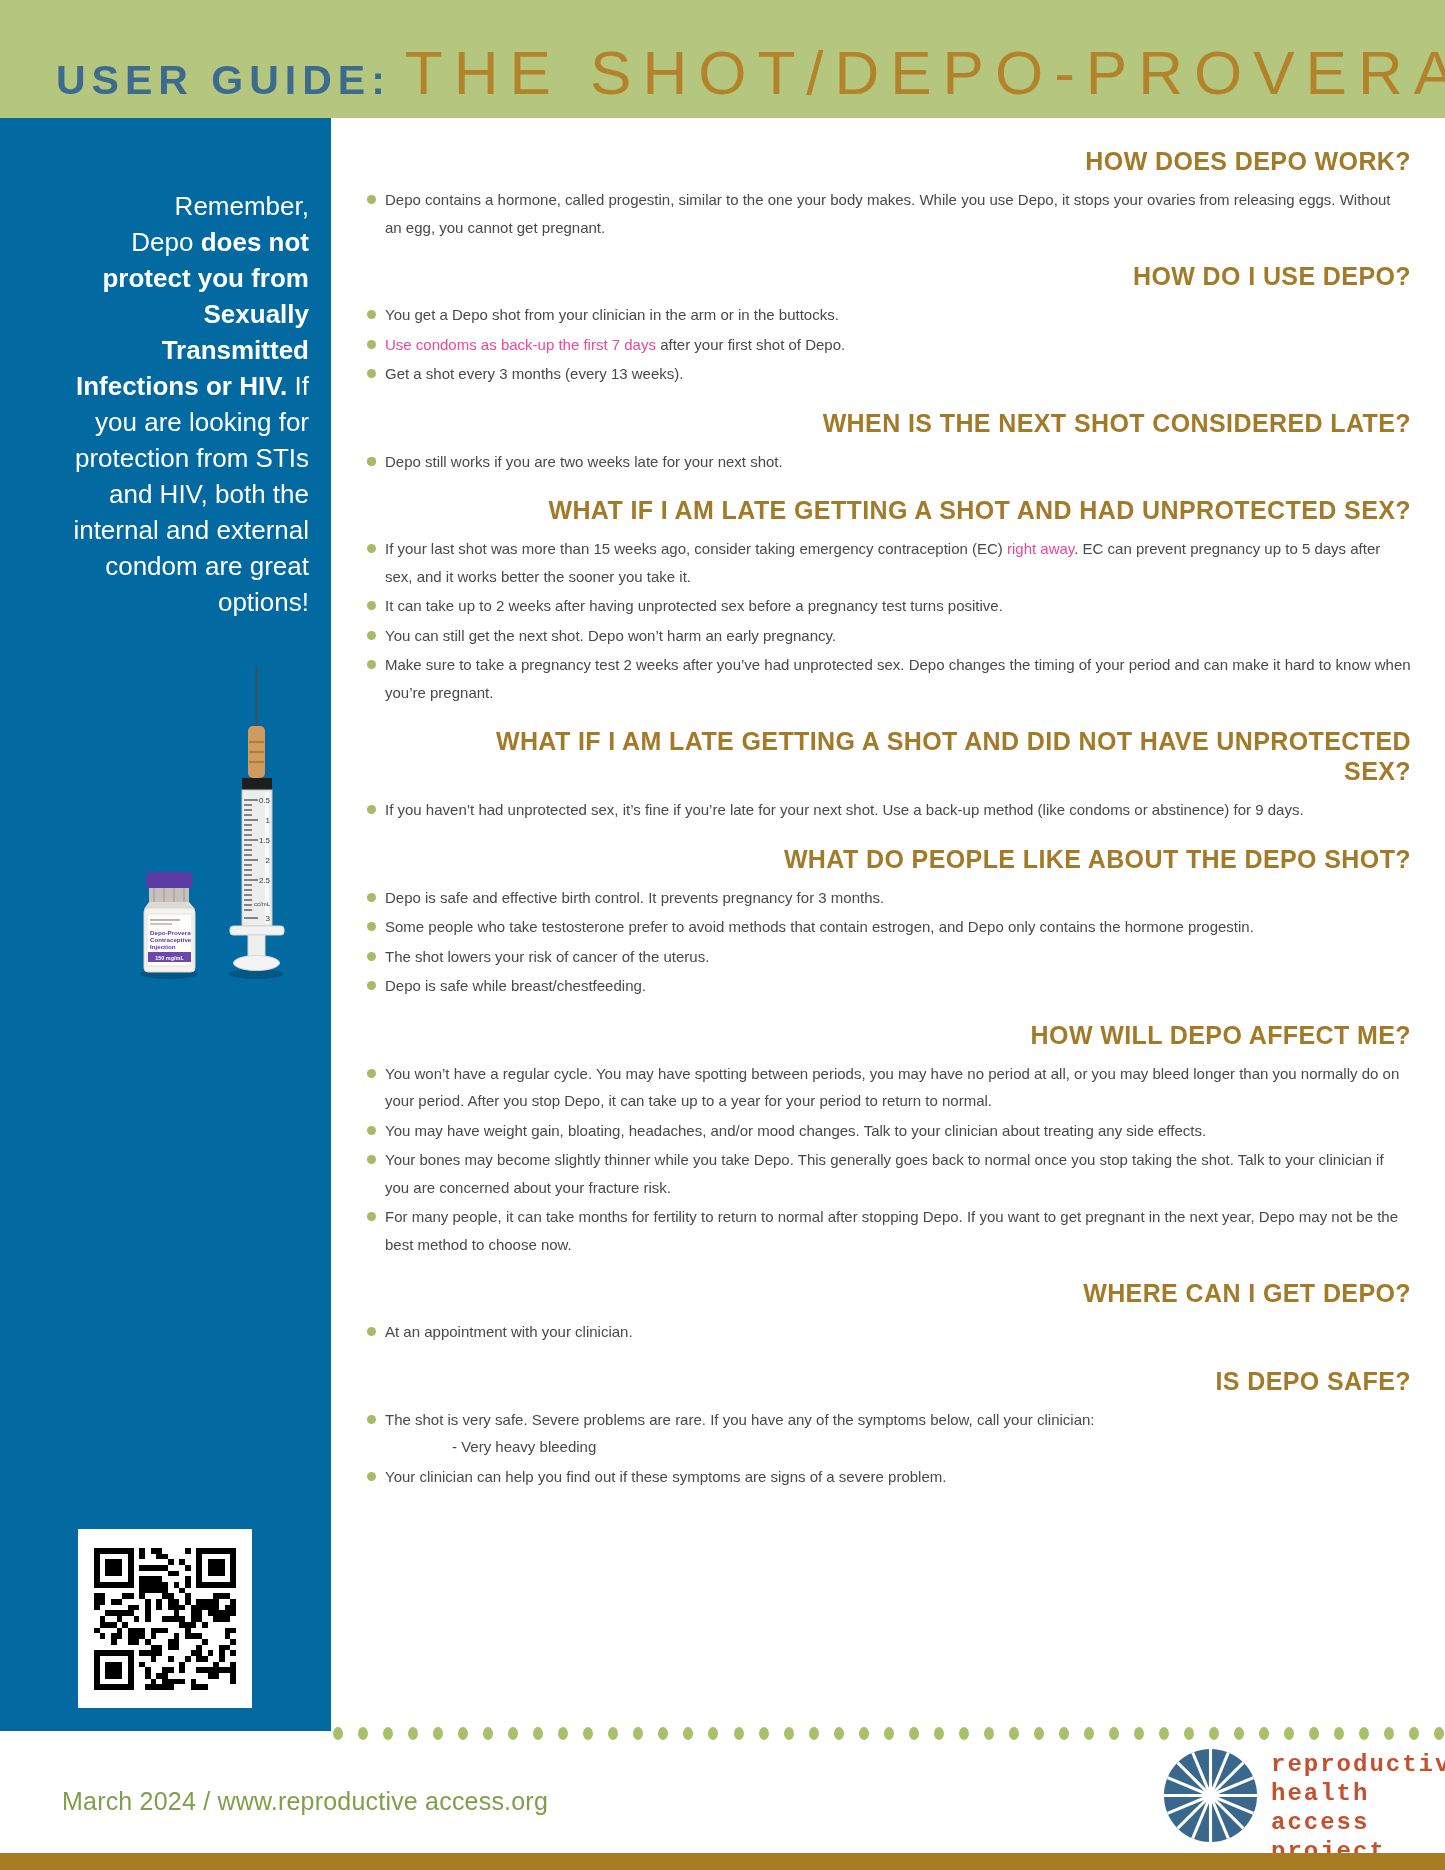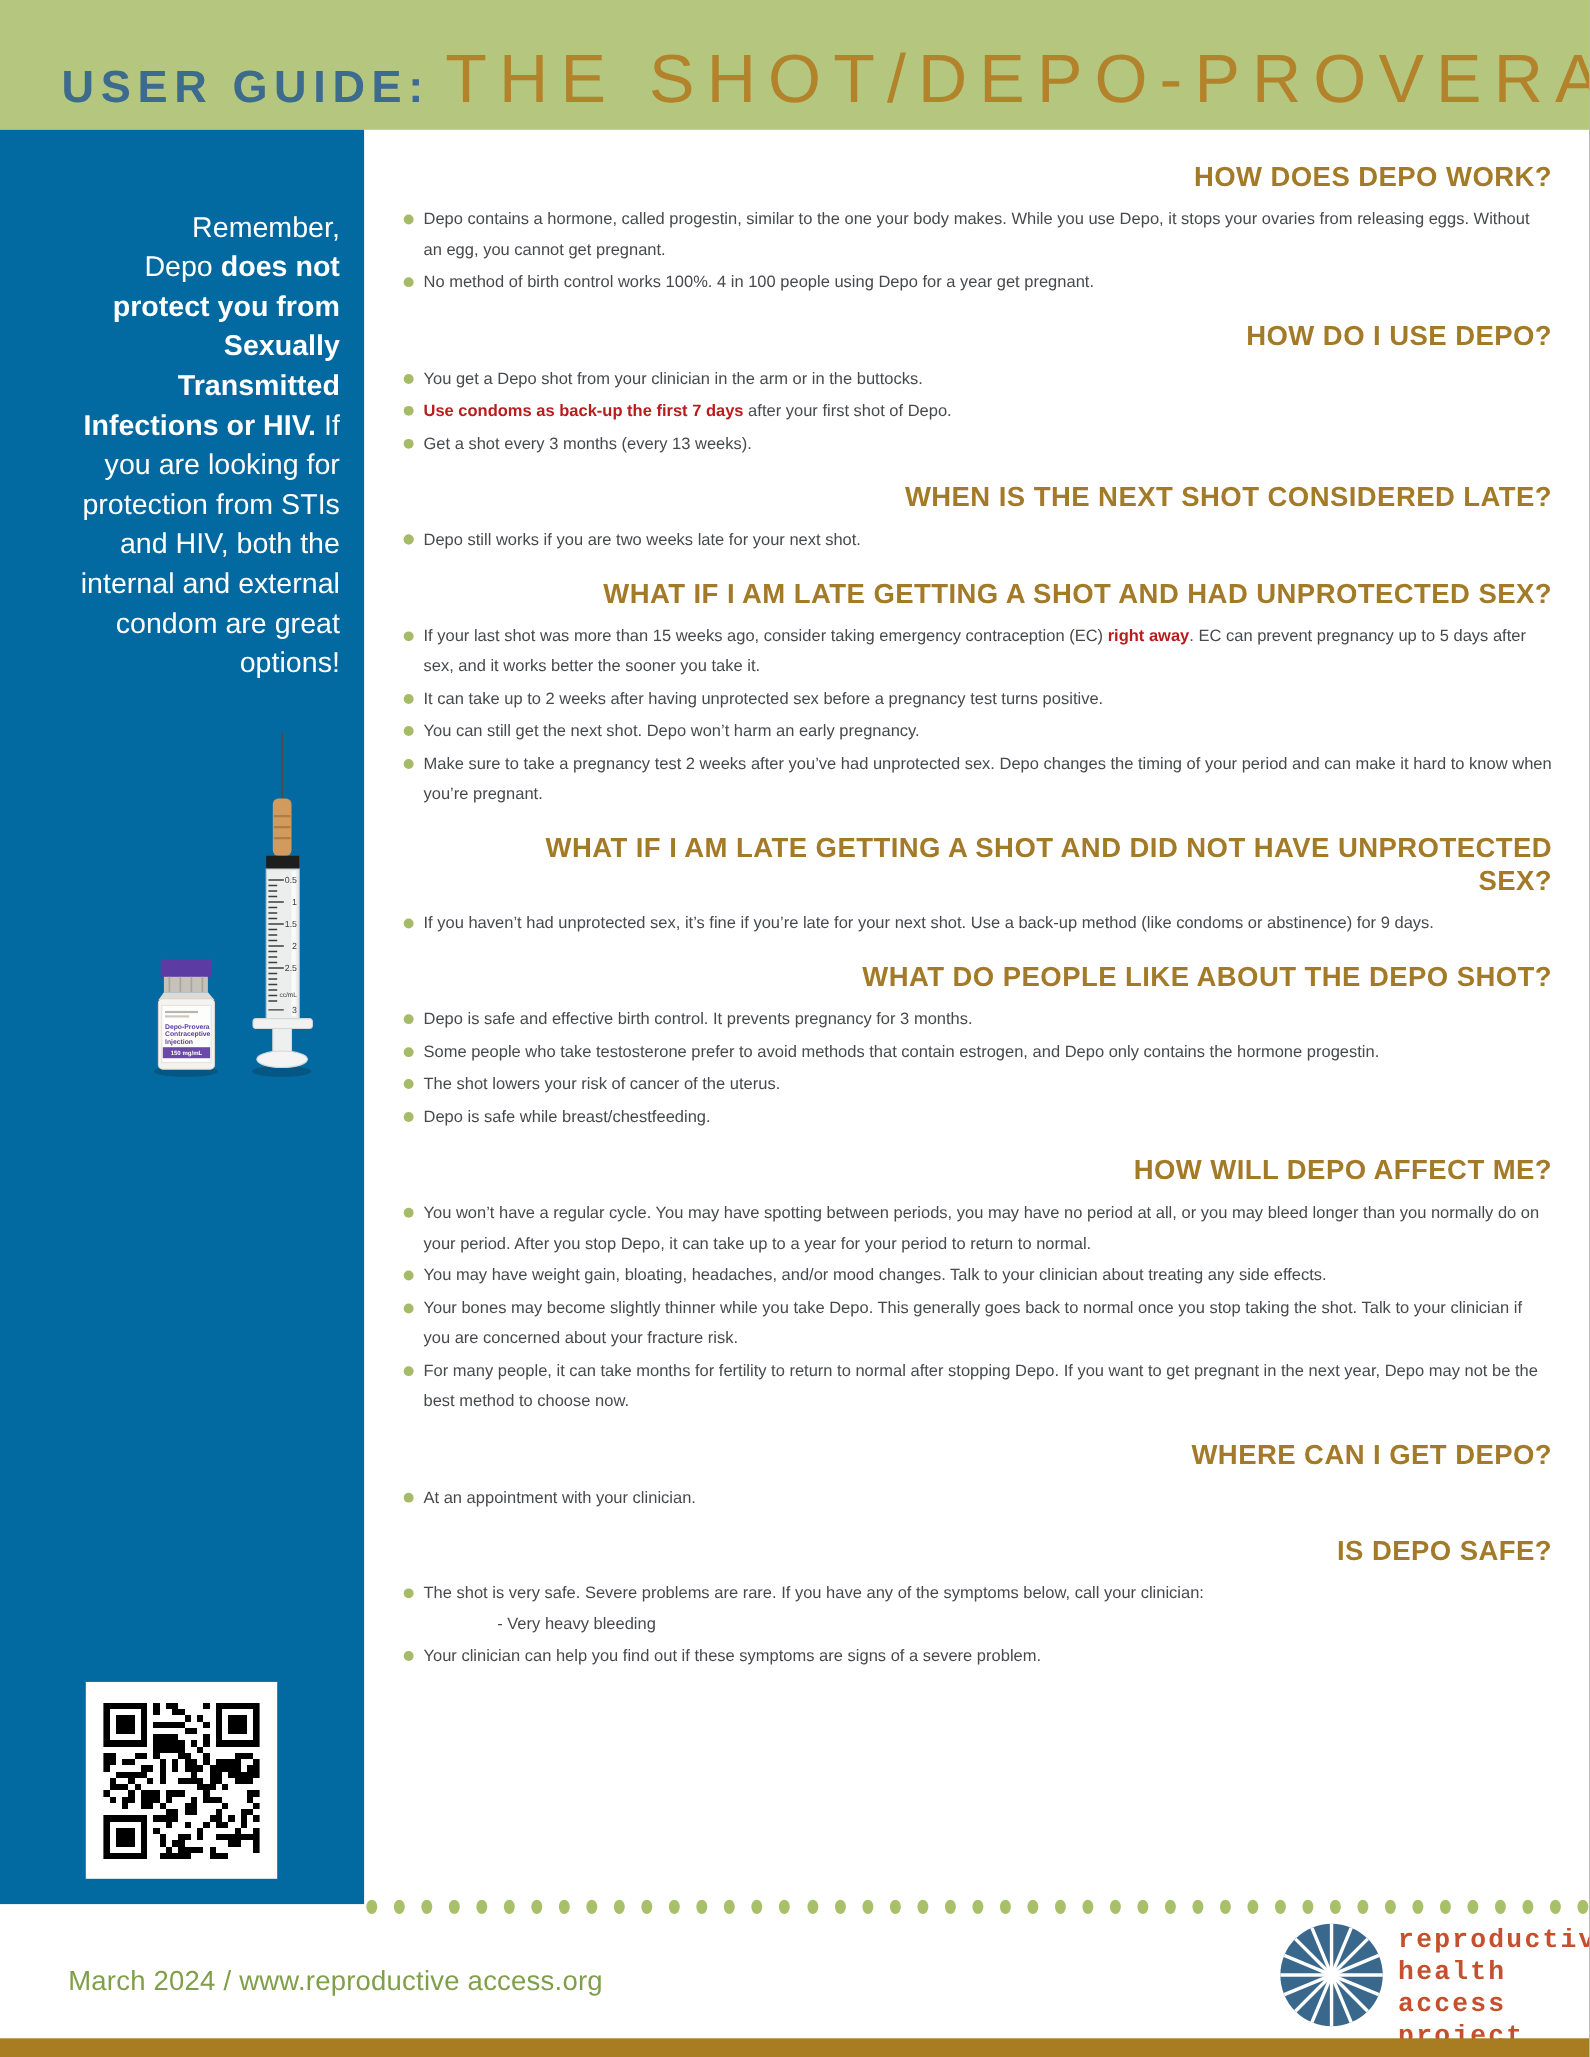--- a/index.html
+++ b/index.html
@@ -45,21 +45,21 @@
   }
   .content section:first-child h2{margin-top:2px;}
   .content ul{list-style:none;margin:0;padding:0;}
   .content li{
     position:relative;font-size:15px;line-height:27.5px;margin-bottom:2px;
   }
   .content li .dot{
     position:absolute;left:-18px;top:9px;width:9px;height:9px;border-radius:50%;
     background:#a6ba68;
   }
-  .content li b{font-weight:700;color:#b91c1c;}
+  .content li b{font-weight:400;color:#ec4899;}
   .sub-line{padding-left:67px;}
   
   .dots-divider{
     position:absolute;left:333px;top:1726px;width:1112px;height:14px;
     display:flex;justify-content:space-between;align-items:center;
   }
   .dots-divider span{width:10px;height:13px;border-radius:50%;background:#a9c06b;flex:0 0 auto;}
   .footer-date{
     position:absolute;left:62px;top:1787px;font-size:25px;color:#7f9f4a;letter-spacing:0.2px;
   }
@@ -376,21 +376,20 @@
           <rect x="2" y="20" width="3" height="3" fill="#000000"></rect>
         </svg>
     </div>
   </div>
 
   <div class="content" id="content">
       <section>
         <h2>HOW DOES DEPO WORK?</h2>
         <ul>
           <li><span class="dot"></span><span>Depo contains a hormone, called progestin, similar to the one your body makes. While you use Depo, it stops your ovaries from releasing eggs. Without an egg, you cannot get pregnant.</span></li>
-          <li><span class="dot"></span><span>No method of birth control works 100%. 4 in 100 people using Depo for a year get pregnant.</span></li>
         </ul>
       </section>
       <section>
         <h2>HOW DO I USE DEPO?</h2>
         <ul>
           <li><span class="dot"></span><span>You get a Depo shot from your clinician in the arm or in the buttocks.</span></li>
           <li><span class="dot"></span><b>Use condoms as back-up the first 7 days</b><span> after your first shot of Depo.</span></li>
           <li><span class="dot"></span><span>Get a shot every 3 months (every 13 weeks).</span></li>
         </ul>
       </section>

